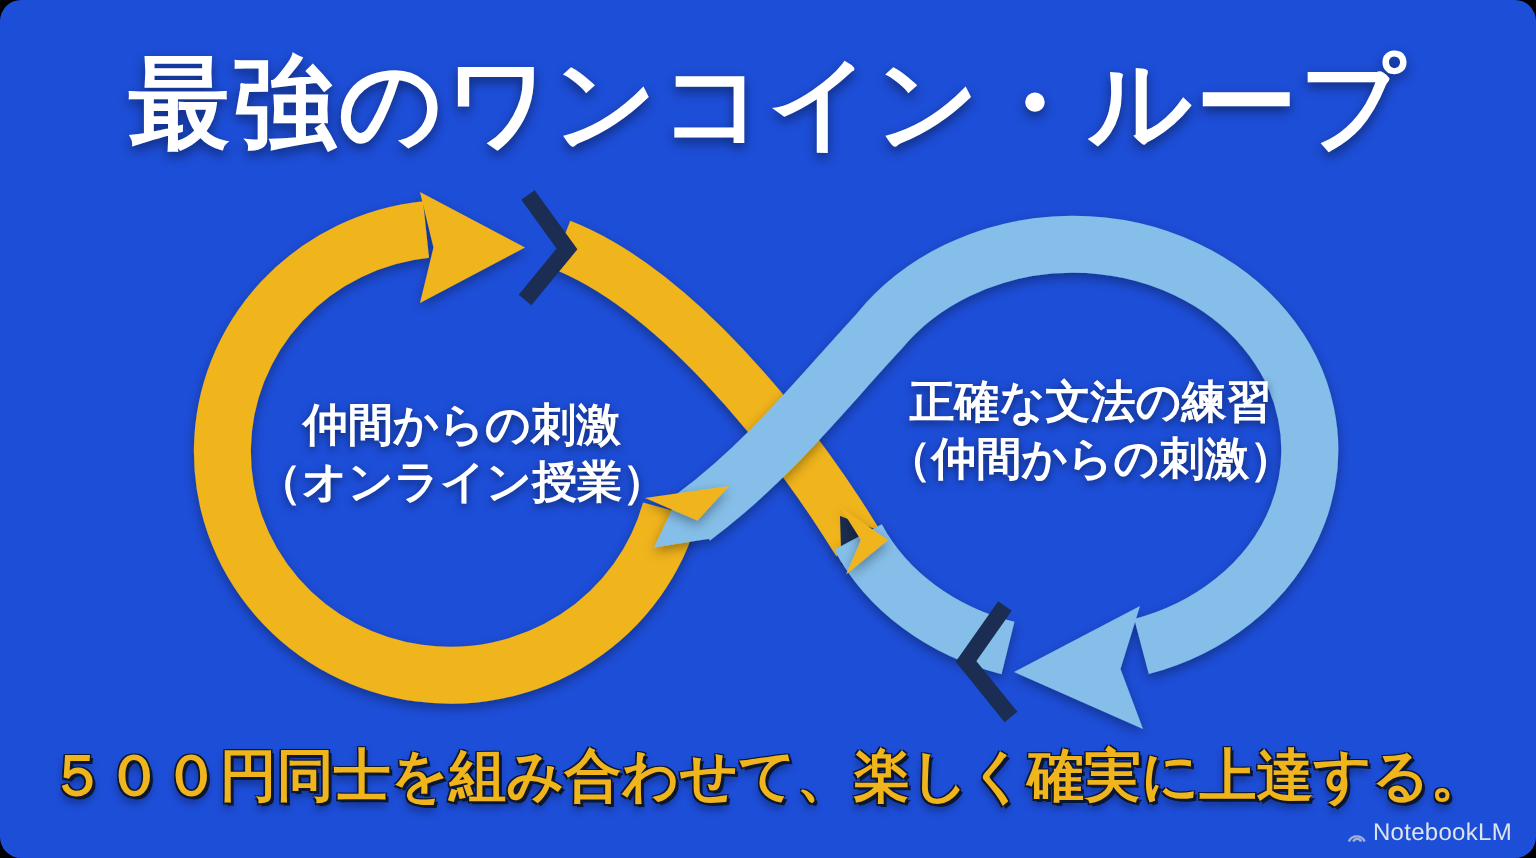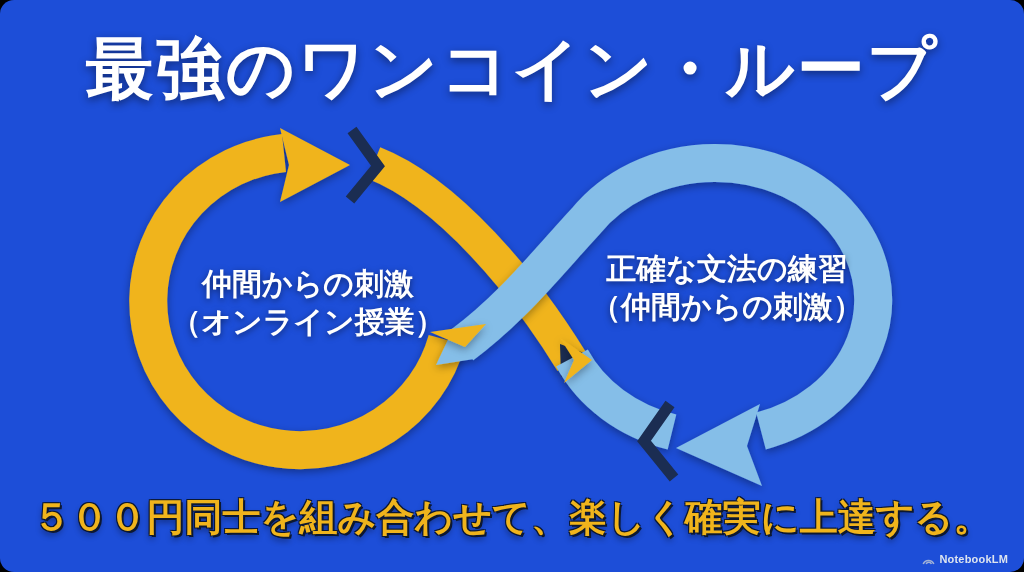--- a/index.html
+++ b/index.html
@@ -22,21 +22,21 @@
   #label-left{left:138px;top:265px;}
   #label-right{left:557px;top:250px;}
   .footer{
     position:absolute;top:492px;left:0;width:1024px;text-align:center;
     font-size:38px;font-weight:800;color:#f0b41c;letter-spacing:0px;
     text-shadow:2px 2px 0 #0d1830,-1px -1px 0 #0d1830,1px -1px 0 #0d1830,-1px 1px 0 #0d1830,0 4px 6px rgba(0,0,0,.45);
     white-space:nowrap;
   }
   .watermark{
     position:absolute;right:16px;bottom:7px;display:flex;align-items:center;gap:4px;
-    color:#dde4ef;font-size:11px;font-weight:700;letter-spacing:.2px;
+    color:#dde4ef;font-size:16px;font-weight:400;letter-spacing:.2px;
   }
   .watermark svg{display:block;opacity:.85;}
 </style>
 </head>
 <body>
 
 <div id="card">
 
   <svg id="loopSvg" width="1024" height="572" viewBox="0 0 1024 572">
     <defs>

